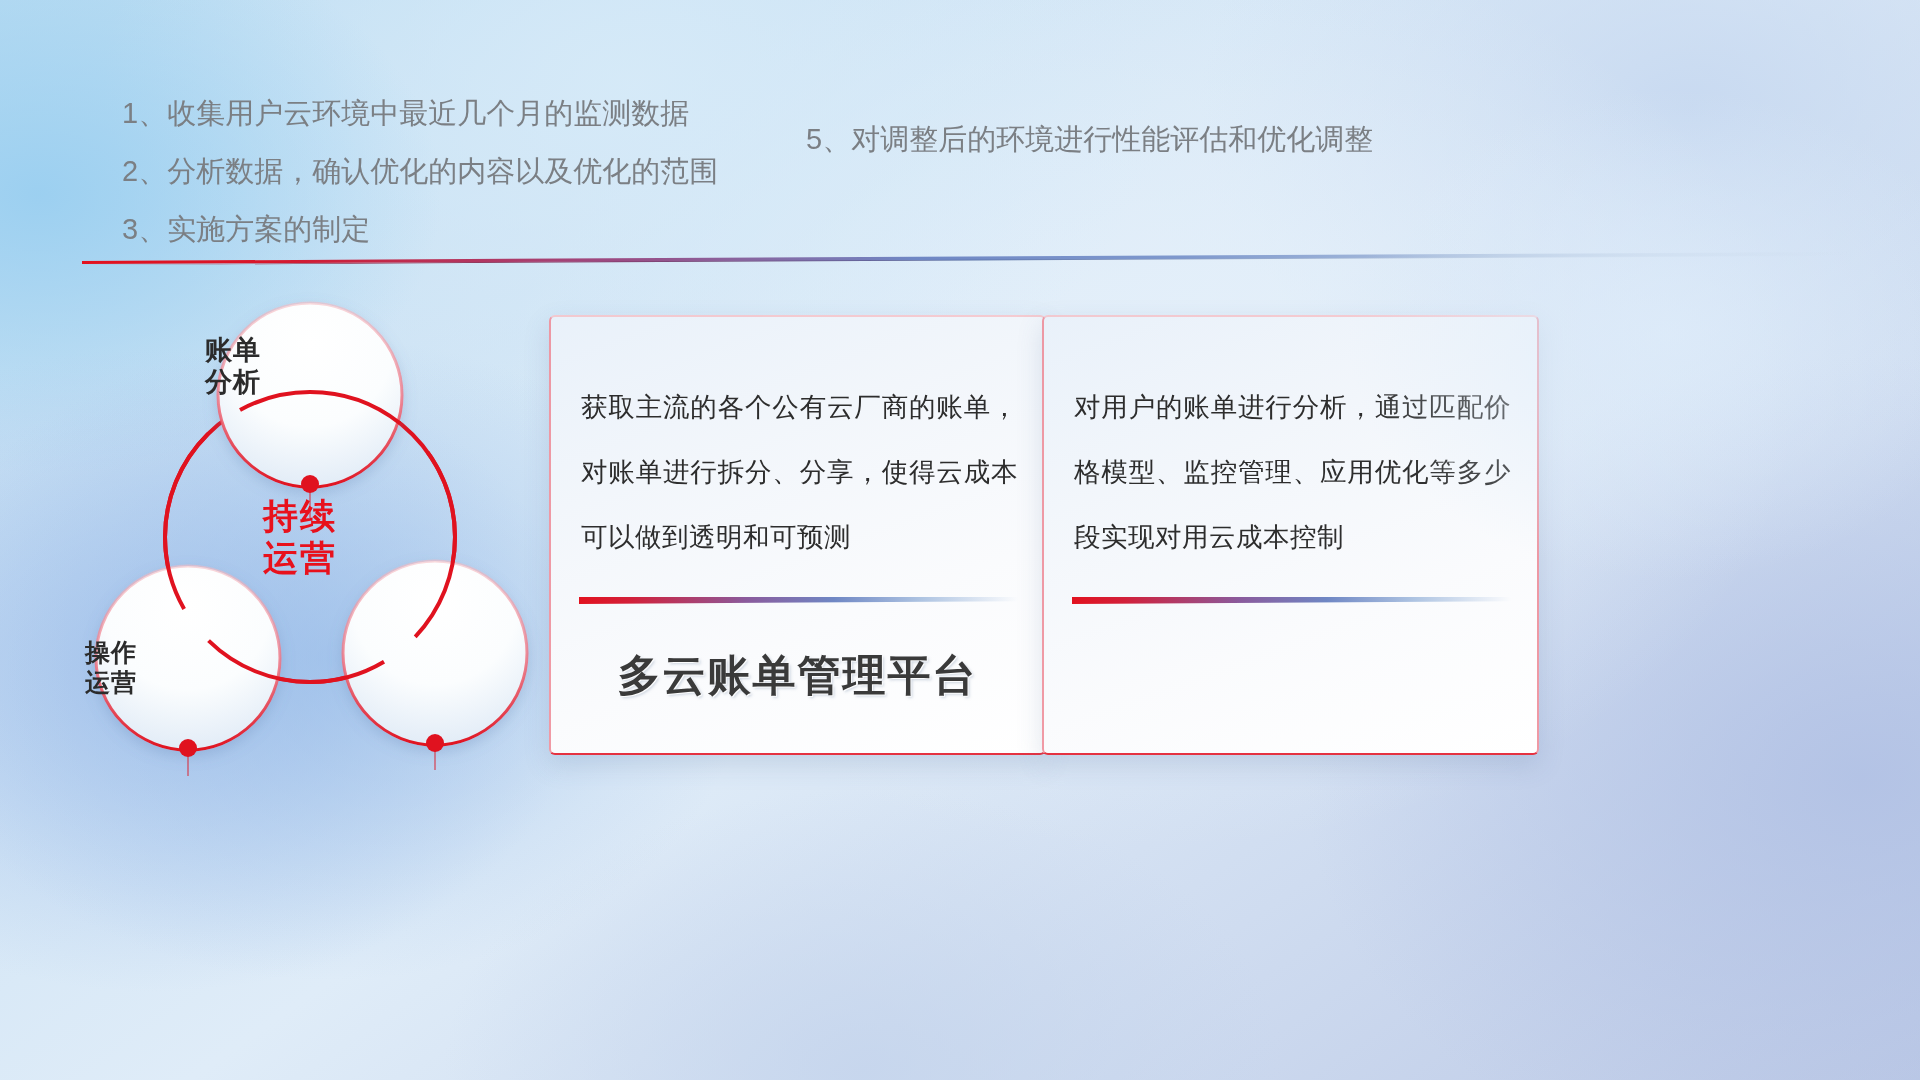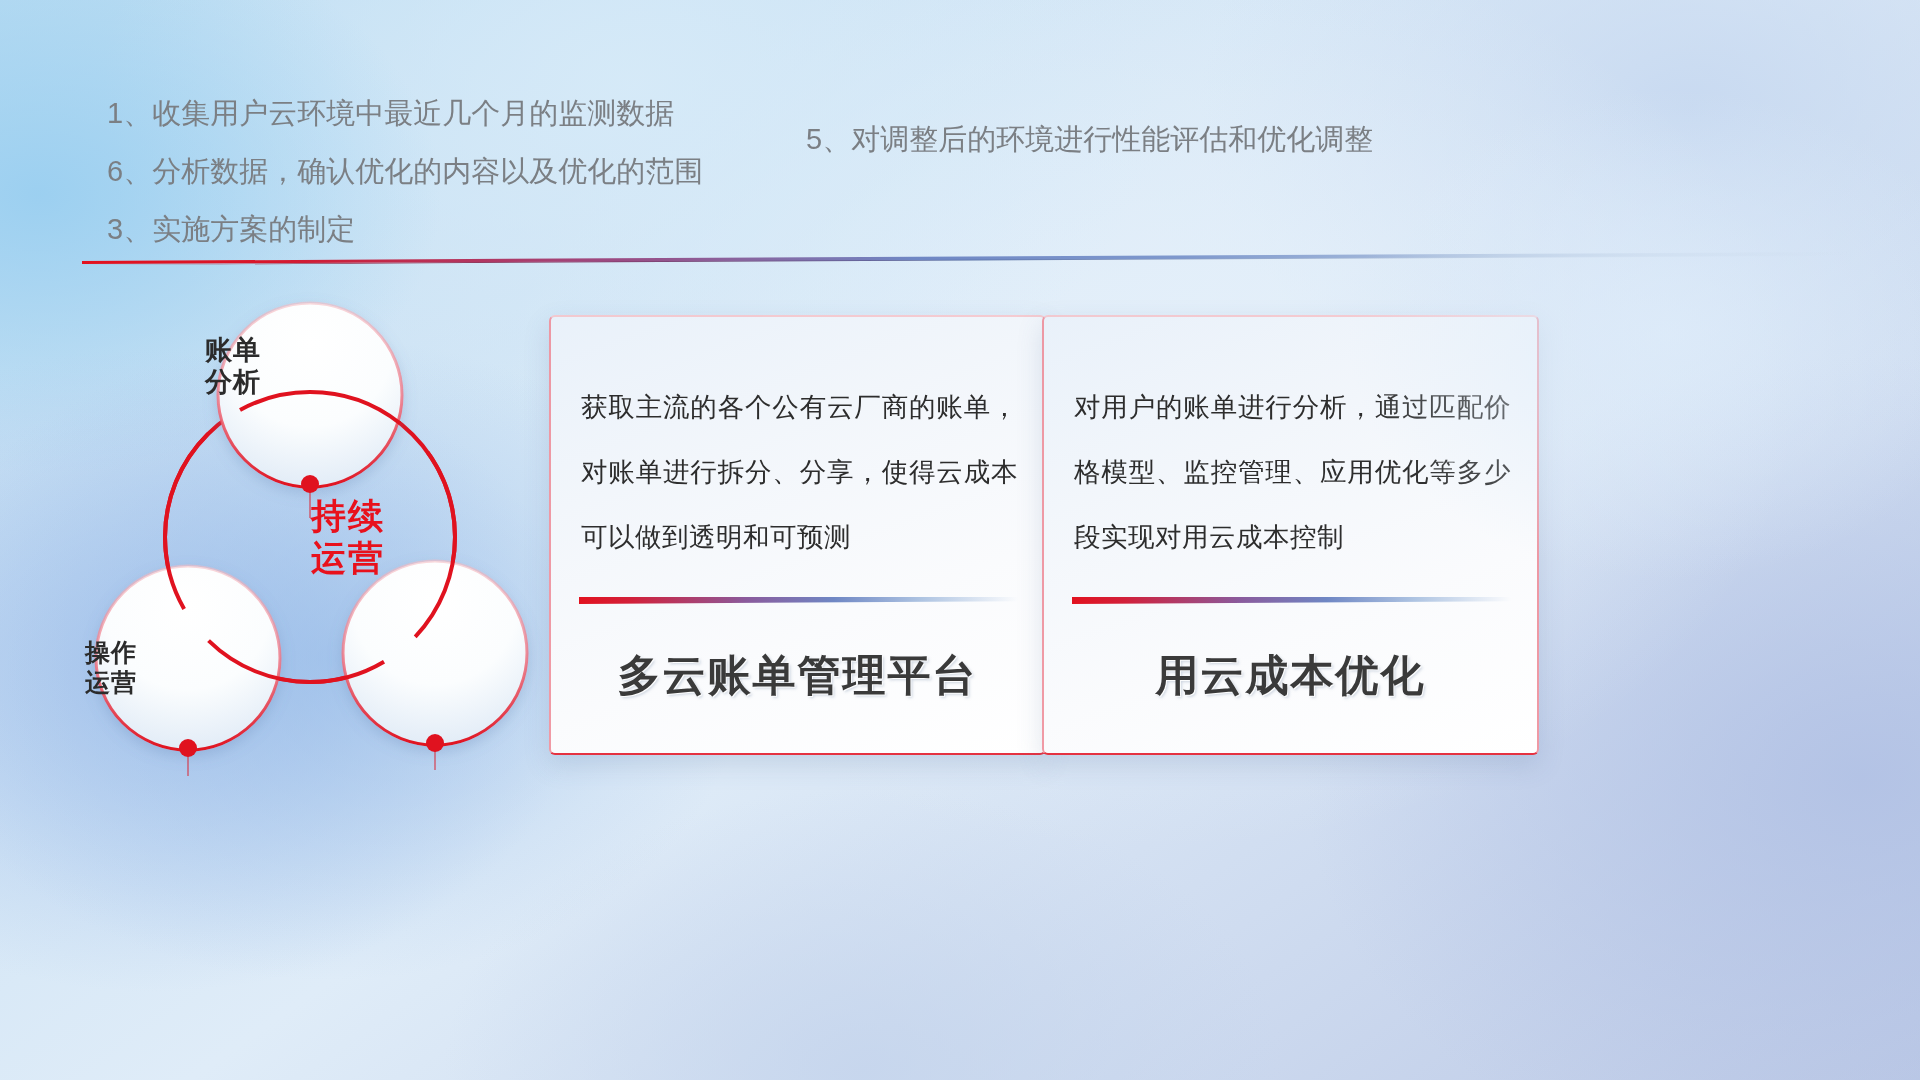--- a/index.html
+++ b/index.html
@@ -29,41 +29,41 @@
   }
   #stage:after{
     content:"";position:absolute;right:-4%;top:8%;width:34%;height:46%;
     background:radial-gradient(ellipse at center, rgba(222,236,250,0.8) 0%, rgba(222,236,250,0) 70%);
     pointer-events:none;
   }
 
   
   .list{position:absolute;color:#7b7f84;font-size:29px;line-height:1;white-space:nowrap;}
   .list .row{margin-bottom:29px;}
-  #list-left{left:107px;top:99px;}
+  #list-left{left:122px;top:99px;}
   #list-right{left:806px;top:125px;}
 
   
   #divider{
     position:absolute;left:82px;top:252px;width:1770px;height:13px;
     pointer-events:none;
   }
 
   
   #venn{position:absolute;left:60px;top:270px;width:500px;height:530px;}
   #venn svg{display:block;}
   .venn-label{
     position:absolute;text-align:left;color:#2b2b2b;font-weight:bold;
     line-height:1.18;letter-spacing:1px;white-space:pre-line;
   }
   #lbl-top{left:205px;top:335px;width:160px;font-size:27px;}
   #lbl-bl{left:85px;top:638px;width:160px;font-size:25px;}
   #lbl-br{left:350px;top:626px;width:160px;font-size:25px;}
   #lbl-center{
-    position:absolute;left:215px;top:495px;width:170px;text-align:right;
+    position:absolute;left:215px;top:495px;width:170px;text-align:center;
     color:#e8111c;font-weight:bold;font-size:35px;line-height:1.2;
     letter-spacing:2px;white-space:pre-line;
   }
 
   
   .card{
     position:absolute;top:315px;width:497px;height:440px;
     border-radius:6px;
     background:linear-gradient(160deg,#e9f1fa 0%,#f2f6fb 32%,#fafbfd 66%,#ffffff 100%);
     box-shadow:0 10px 26px rgba(70,100,150,0.17);
@@ -92,21 +92,21 @@
     text-shadow:1px 1px 0 rgba(255,255,255,0.9),2px 2px 3px rgba(120,140,170,0.35);
   }
 </style>
 </head>
 <body>
 
 <div id="stage">
 
   <div class="list" id="list-left">
     <div class="row">1、收集用户云环境中最近几个月的监测数据</div>
-    <div class="row">6、分析数据，确认优化的内容以及优化的范围</div>
+    <div class="row">2、分析数据，确认优化的内容以及优化的范围</div>
     <div class="row">3、实施方案的制定</div>
   </div>
 
   <div class="list" id="list-right">
     <div class="row">5、对调整后的环境进行性能评估和优化调整</div>
   </div>
 
   <svg id="divider" viewBox="0 0 1770 13" preserveAspectRatio="none">
     <defs>
       <linearGradient id="divGrad" x1="0" y1="0" x2="1" y2="0">
@@ -177,16 +177,15 @@
 
   <div class="card" id="card-1">
     <div class="card-body">获取主流的各个公有云厂商的账单，对账单进行拆分、分享，使得云成本可以做到透明和可预测</div>
     <div class="card-rule"></div>
     <div class="card-title">多云账单管理平台</div>
   </div>
 
   <div class="card" id="card-2">
     <div class="card-body">对用户的账单进行分析，通过匹配价格模型、监控管理、应用优化等多少段实现对用云成本控制</div>
     <div class="card-rule"></div>
-    <div class="card-title">用云成本优化</div>
   </div>
 
 </div>
 
 </body></html>

